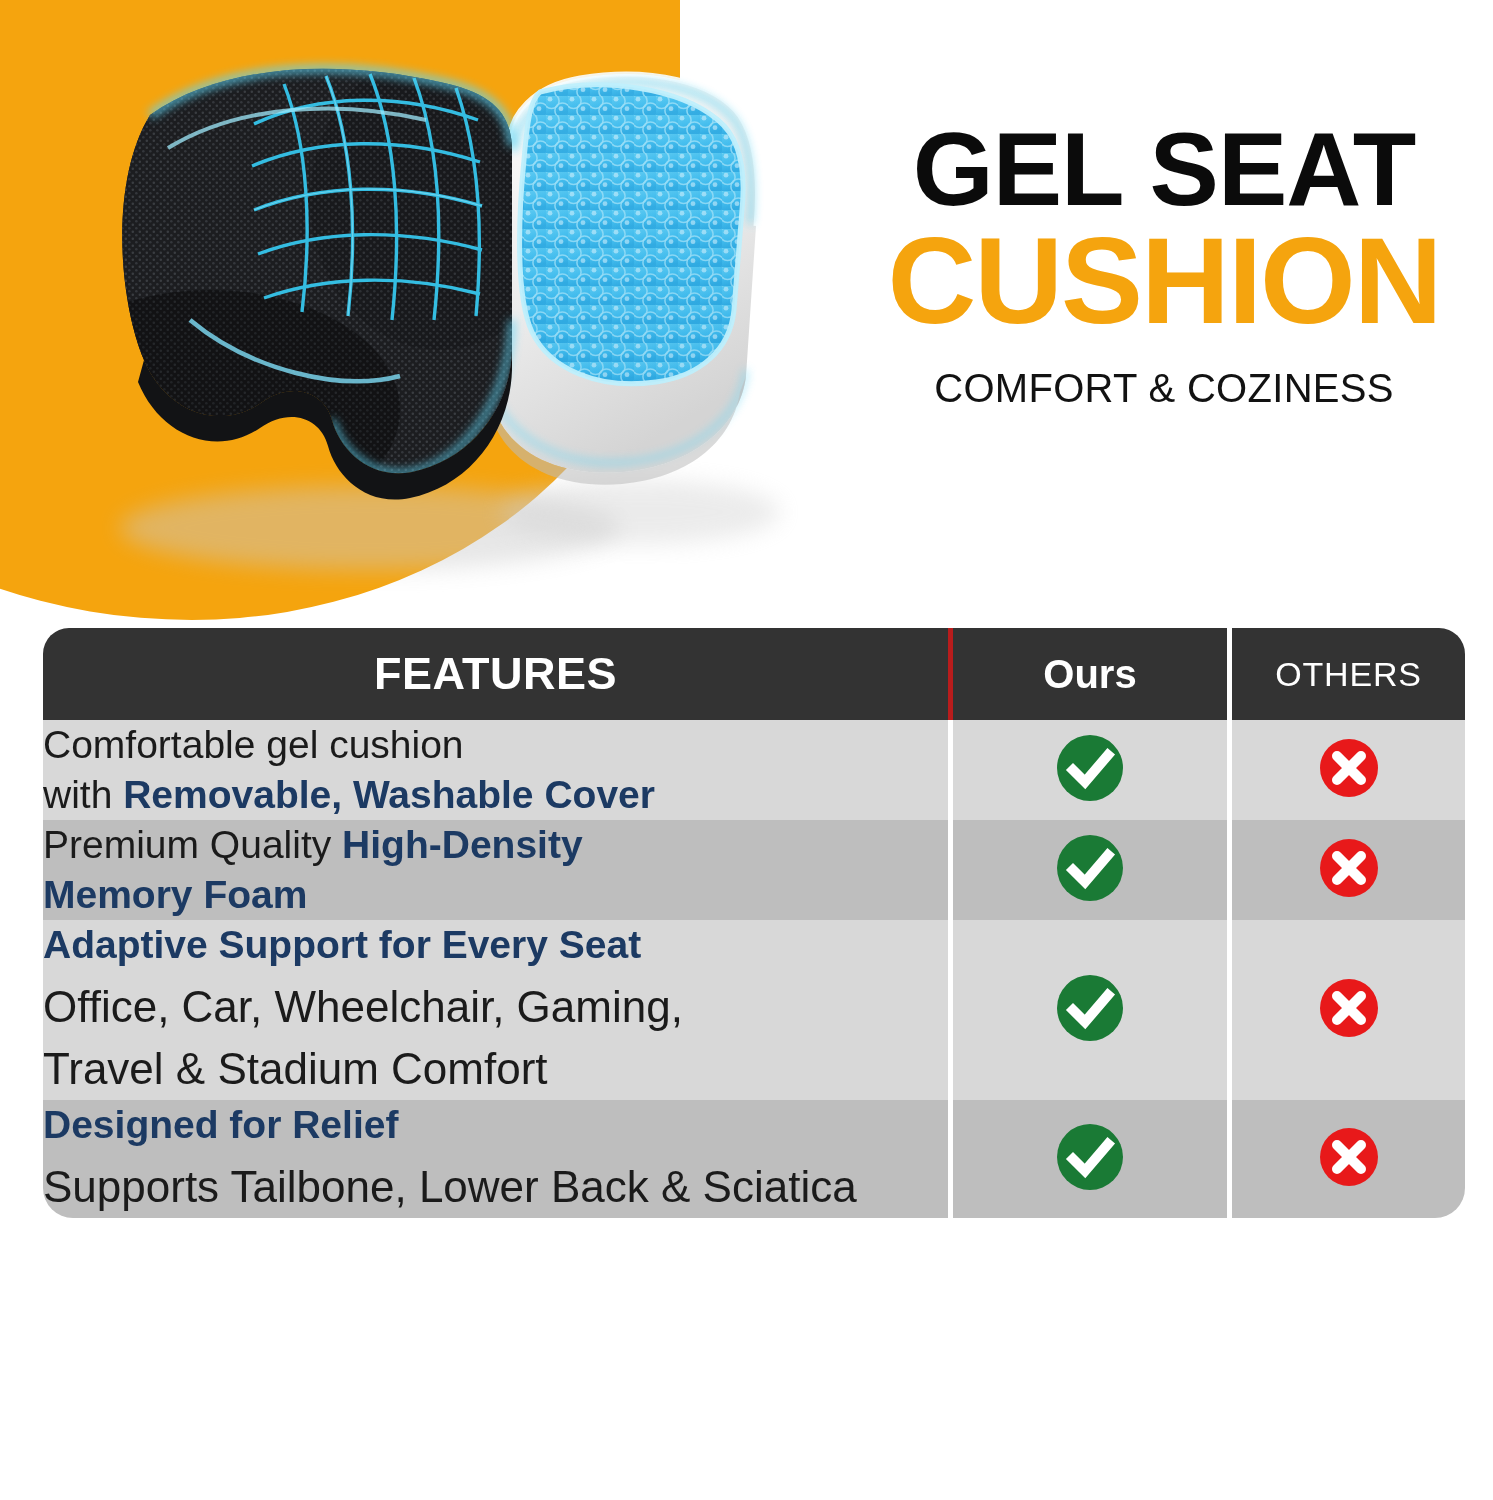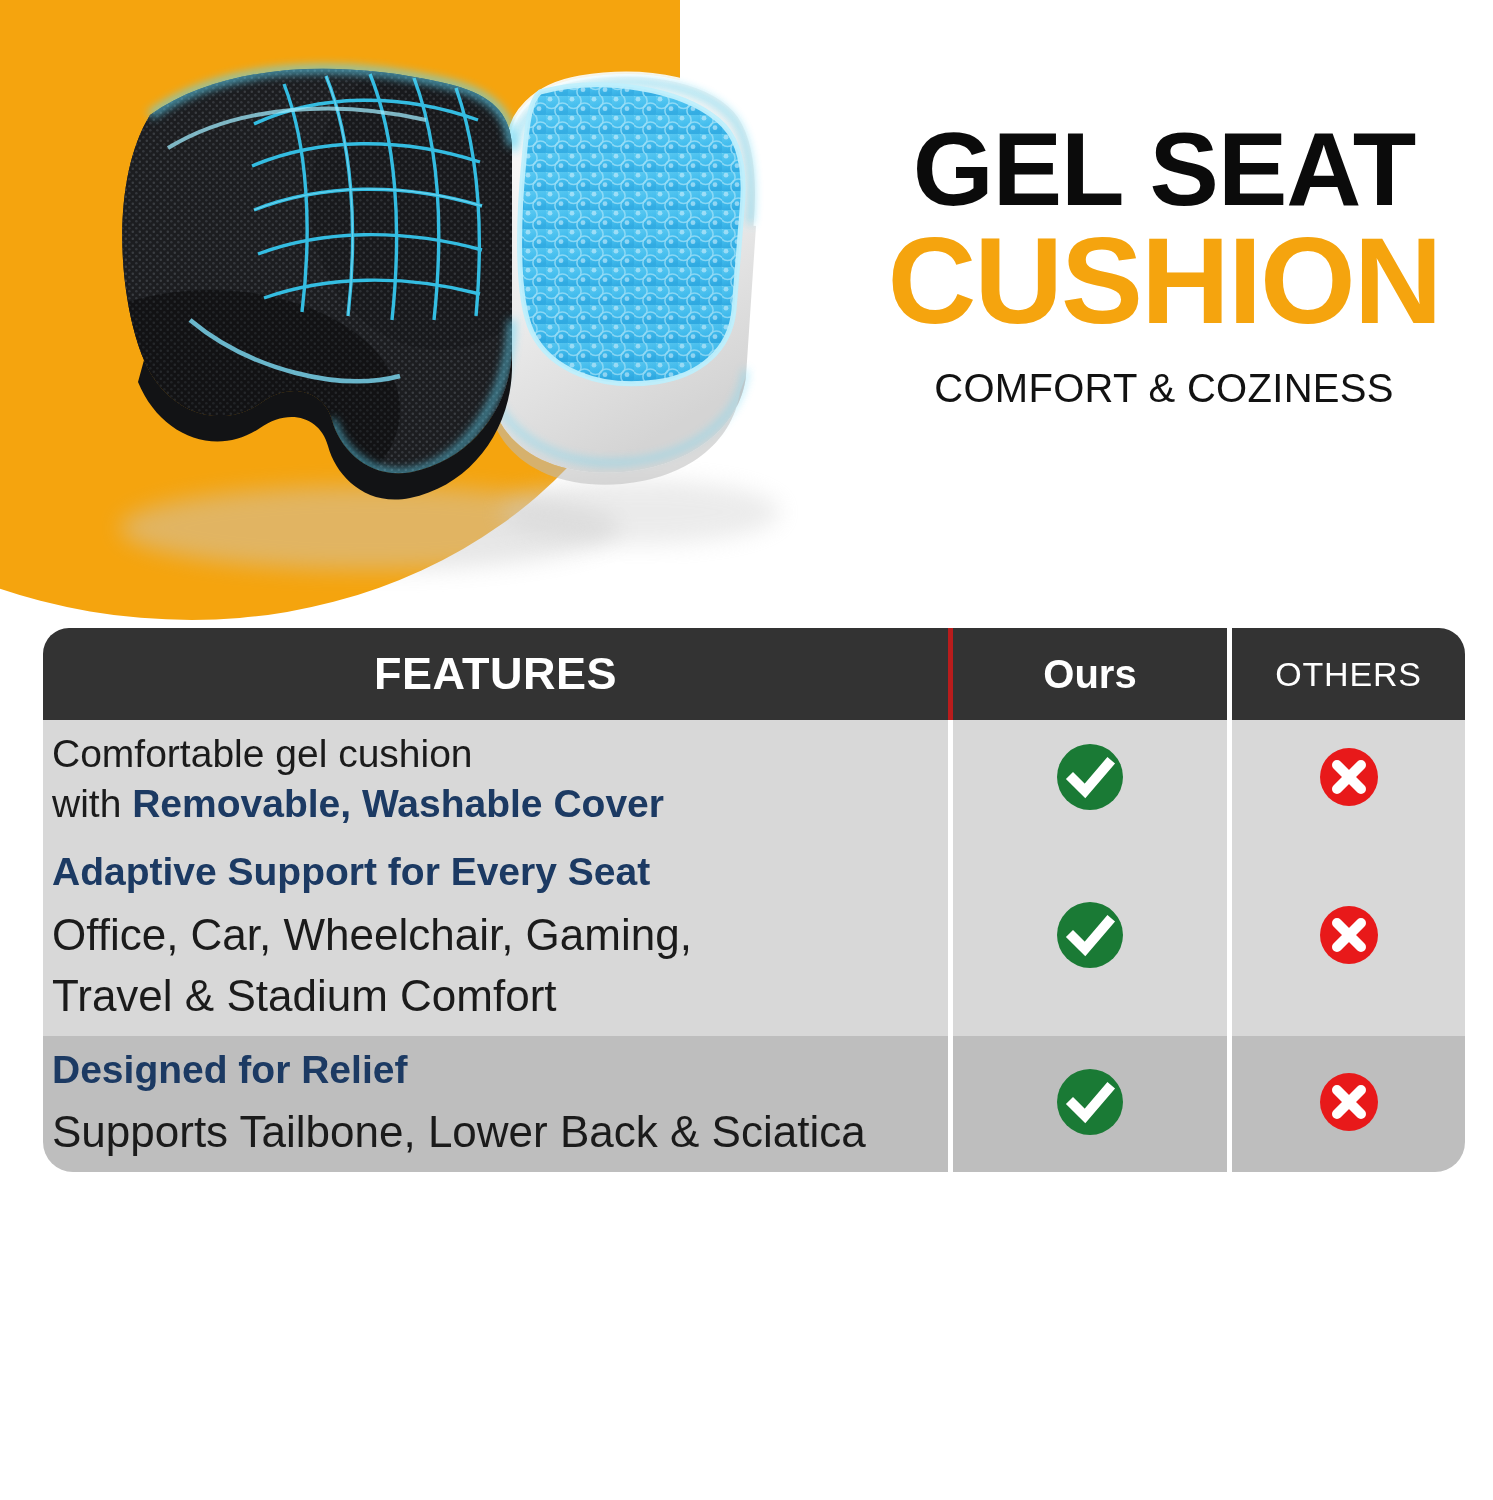--- a/index.html
+++ b/index.html
@@ -59,21 +59,21 @@
     border-top-left-radius:26px;
     width:905px;
   }
   .th-ours{width:274px;border-left:5px solid #b91c1c;}
   .th-others{width:233px;border-left:5px solid #ffffff;border-top-right-radius:26px;}
 
   .th-features .lbl{font-size:45px;font-weight:bold;letter-spacing:0.5px;}
   .th-ours .lbl{font-size:40px;font-weight:bold;}
   .th-others .lbl{font-size:34px;font-weight:400;letter-spacing:0.8px;}
 
-  .tbl td{padding:9px;vertical-align:middle;}
+  .tbl td{padding:0;vertical-align:middle;}
   .row-light td{background:#D8D8D8;}
   .row-dark  td{background:#BEBEBE;}
   .cell-mark{border-left:5px solid #ffffff;text-align:center;}
 
   .feat-cell{padding:18px 30px 18px 58px;}
   .f-main{font-size:39px;line-height:1.28;color:#1b1b1b;font-weight:400;}
   .f-main .nv{color:#1C3A63;font-weight:bold;}
   .f-head{font-size:39px;line-height:1.3;color:#1C3A63;font-weight:bold;}
   .f-sub{font-size:44px;line-height:1.4;color:#1b1b1b;font-weight:400;margin-top:6px;}
   .last-row td:first-child{border-bottom-left-radius:30px;}
@@ -265,20 +265,44 @@
           <td class="cell-mark">
             <span class="mark">
               <svg viewBox="0 0 72 72">
                   <circle cx="36" cy="36" r="29" fill="#E8191A"></circle>
                   <path d="M24 24 L48 48 M48 24 L24 48" stroke="#ffffff" stroke-width="10" stroke-linecap="round"></path>
                 </svg>
             </span>
           </td>
         </tr>
 
+        <tr class="row-dark">
+          <td class="feat-cell">
+            <div class="f-main">
+              <span>Premium Quality </span><span class="nv">High-Density</span><br>
+              <span class="nv">Memory Foam</span>
+            </div>
+          </td>
+          <td class="cell-mark">
+            <span class="mark">
+              <svg viewBox="0 0 72 72">
+                  <circle cx="36" cy="36" r="33" fill="#1A7A35"></circle>
+                  <path d="M19 38 L31 50 L54 23" fill="none" stroke="#ffffff" stroke-width="10" stroke-linecap="square" stroke-linejoin="miter"></path>
+                </svg>
+            </span>
+          </td>
+          <td class="cell-mark">
+            <span class="mark">
+              <svg viewBox="0 0 72 72">
+                  <circle cx="36" cy="36" r="29" fill="#E8191A"></circle>
+                  <path d="M24 24 L48 48 M48 24 L24 48" stroke="#ffffff" stroke-width="10" stroke-linecap="round"></path>
+                </svg>
+            </span>
+          </td>
+        </tr>
 
         <tr class="row-light">
           <td class="feat-cell">
             <div class="f-head">Adaptive Support for Every Seat</div>
             <div class="f-sub">
               <span>Office, Car, Wheelchair, Gaming,</span><br>
               <span>Travel &amp; Stadium Comfort</span>
             </div>
           </td>
           <td class="cell-mark">

